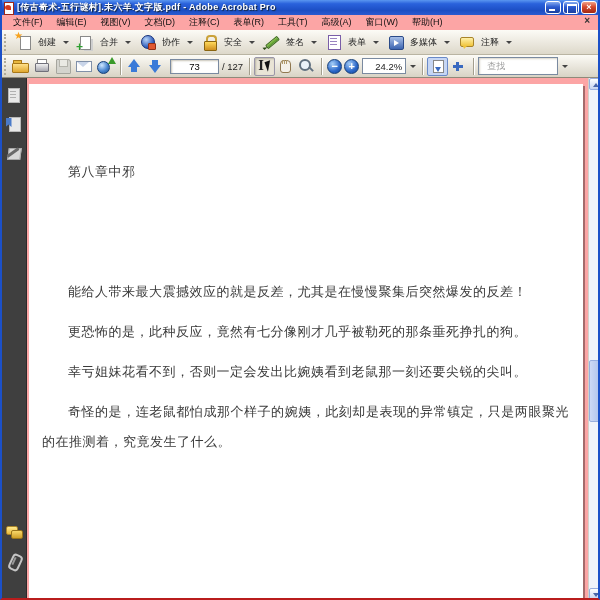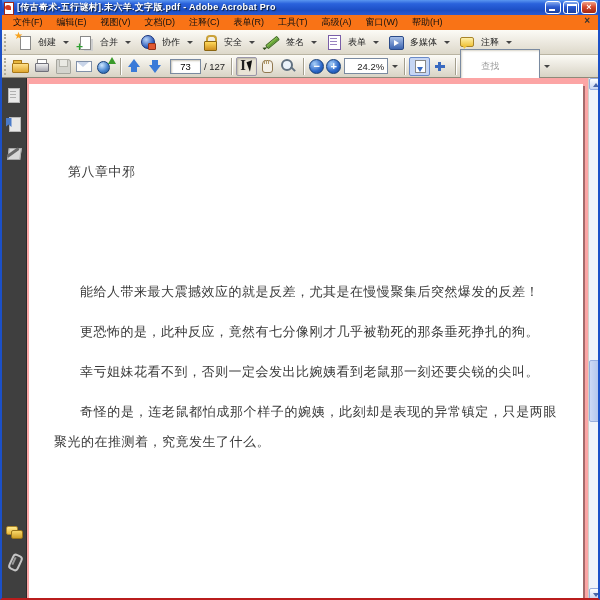--- a/index.html
+++ b/index.html
@@ -22,21 +22,21 @@
   .wbtns { display:flex; gap:2px; flex:none; }
   .wbtn { position:relative; width:16px; height:13px; border:1px solid #fff; border-radius:3px;
     background:linear-gradient(#86abf0,#2a5ad0 45%,#1b3f9e); }
   .wbtn.close { background:linear-gradient(#f0a088,#d6492c 45%,#a02814); color:#fff;
     font-size:9px; font-weight:bold; text-align:center; line-height:11px; }
   .wbtn.min::after { content:""; position:absolute; left:3px; bottom:2px; width:6px; height:2px; background:#fff; }
   .wbtn.max::after { content:""; position:absolute; left:3px; top:2px; width:8px; height:7px;
     border:1px solid #fff; border-top:2px solid #fff; }
 
   
-  .menubar { position:absolute; left:-2px; top:15px; width:600px; height:16px; background:#f97316;
+  .menubar { position:absolute; left:-2px; top:15px; width:600px; height:16px; background:#fca5a5;
     border-bottom:1px solid #cdc9b8; display:flex; align-items:flex-start; padding:0 6px; }
   .menu-item { font-size:9px; color:#111; padding:1px 7px; cursor:default; }
   .menubar .mclose { margin-left:auto; font-size:10px; color:#333; padding:0 4px; font-weight:bold; }
 
   
   .toolbar1 { position:absolute; left:-2px; top:30px; width:600px; height:25px;
     background:linear-gradient(#fcfbf6,#ddd8ca); border-bottom:1px solid #b9b4a2;
     display:flex; align-items:center; padding:0 2px; }
   .toolbar2 { position:absolute; left:-2px; top:55px; width:600px; height:23px;
     background:linear-gradient(#fcfbf6,#d8d3c5); border-bottom:1px solid #8f8a7a;
@@ -131,27 +131,27 @@
   .zbtn { position:relative; width:15px; height:15px; border-radius:50%; flex:none;
     background:radial-gradient(circle at 35% 30%,#a8d0f8,#2a66c8 60%,#1a4a9a); border:1px solid #16407a;
     color:#fff; font:bold 11px/13px "Liberation Sans",sans-serif; text-align:center; margin:0 1px; }
   .ic-scrollmode::before { content:""; position:absolute; left:5px; top:2px; width:9px; height:11px;
     background:#fff; border:1px solid #888; }
   .ic-scrollmode::after { content:""; position:absolute; left:7px; top:9px; border-left:3px solid transparent;
     border-right:3px solid transparent; border-top:5px solid #3a6ac0; }
   .ic-fitpage::before { content:""; position:absolute; left:5px; top:8px; width:10px; height:3px; background:#3a6ac0; }
   .ic-fitpage::after { content:""; position:absolute; left:8px; top:5px; width:3px; height:9px; background:#3a6ac0; }
 
-  .page-input { width:31px; height:15px; font:9.5px "Liberation Sans",sans-serif; text-align:center;
+  .page-input { width:49px; height:15px; font:9.5px "Liberation Sans",sans-serif; text-align:center;
     border:1px solid #7a8aa0; box-shadow:inset 1px 1px 2px #c8c4b8; margin:0 3px; }
   .page-total { font-size:9.5px; color:#222; margin-right:2px; white-space:nowrap; }
   .zoom-box { width:44px; height:16px; background:#fff; border:1px solid #7a8aa0;
     font-size:9.5px; color:#222; text-align:right; padding:2px 3px 0 0; margin-left:2px; }
   .mini-caret-btn { width:12px; height:16px; display:flex; align-items:center; justify-content:center; }
-  .find-input { width:80px; height:34px; font:9px "Liberation Sans",sans-serif; padding:0 20px;
+  .find-input { width:80px; height:18px; font:9px "Liberation Sans",sans-serif; padding:0 8px;
     border:1px solid #7a8aa0; box-shadow:inset 1px 1px 2px #d8d4c8; }
   .find-input::placeholder { color:#9a9a9a; }
 
   
   .content { position:absolute; left:-2px; top:78px; width:600px; height:522px; display:flex; }
   .navpanel { width:27px; background:#3f3f3f; border-right:1px solid #2a2a2a; position:relative; flex:none; }
   .np-icon { position:relative; width:17px; height:16px; margin:0 auto 13px; }
   .np-top { padding-top:9px; }
   .np-bottom { position:absolute; bottom:18px; left:0; right:0; }
   .pi-pages::before { content:""; position:absolute; left:3px; top:1px; width:10px; height:13px;
@@ -174,21 +174,21 @@
     border:2px solid #c4c4c4; border-radius:4px; transform:rotate(25deg); }
   .pb-clip::after { content:""; position:absolute; left:8px; top:4px; width:2px; height:8px;
     background:#9a9a9a; transform:rotate(25deg); }
 
   .viewport { position:relative; flex:1; background:#fca5a5; overflow:hidden; }
   .page { position:absolute; left:2px; top:6px; width:554px; height:760px; background:#fff;
     box-shadow:2px 2px 0 rgba(0,0,0,.35); padding:78px 14px 0 13px; }
   .doc { font-family:"DejaVu Serif","Liberation Serif",serif; color:#3a3a3a; font-size:13px;
     letter-spacing:.5px; }
   .doc h2 { font-size:13px; font-weight:normal; text-indent:2em; margin:0 0 96px; line-height:19px; }
-  .doc p { text-indent:2em; line-height:30px; margin:0 12px 10px; text-align:justify; }
+  .doc p { text-indent:2em; line-height:30px; margin:0 0 10px; text-align:justify; }
 
   
   .vscroll { width:12px; background:#f0f3fa; border-left:1px solid #d4d0c8; position:relative; flex:none; }
   .sbtn { position:absolute; left:0; width:12px; height:12px;
     background:linear-gradient(#fdfefe,#c6d3f0); border:1px solid #98aede; border-radius:2px; }
   .sbtn.up { top:0; } .sbtn.down { bottom:0; }
   .sbtn.up::after { content:""; position:absolute; left:3px; top:4px; border-left:3px solid transparent;
     border-right:3px solid transparent; border-bottom:4px solid #4a66a8; }
   .sbtn.down::after { content:""; position:absolute; left:3px; top:4px; border-left:3px solid transparent;
     border-right:3px solid transparent; border-top:4px solid #4a66a8; }

